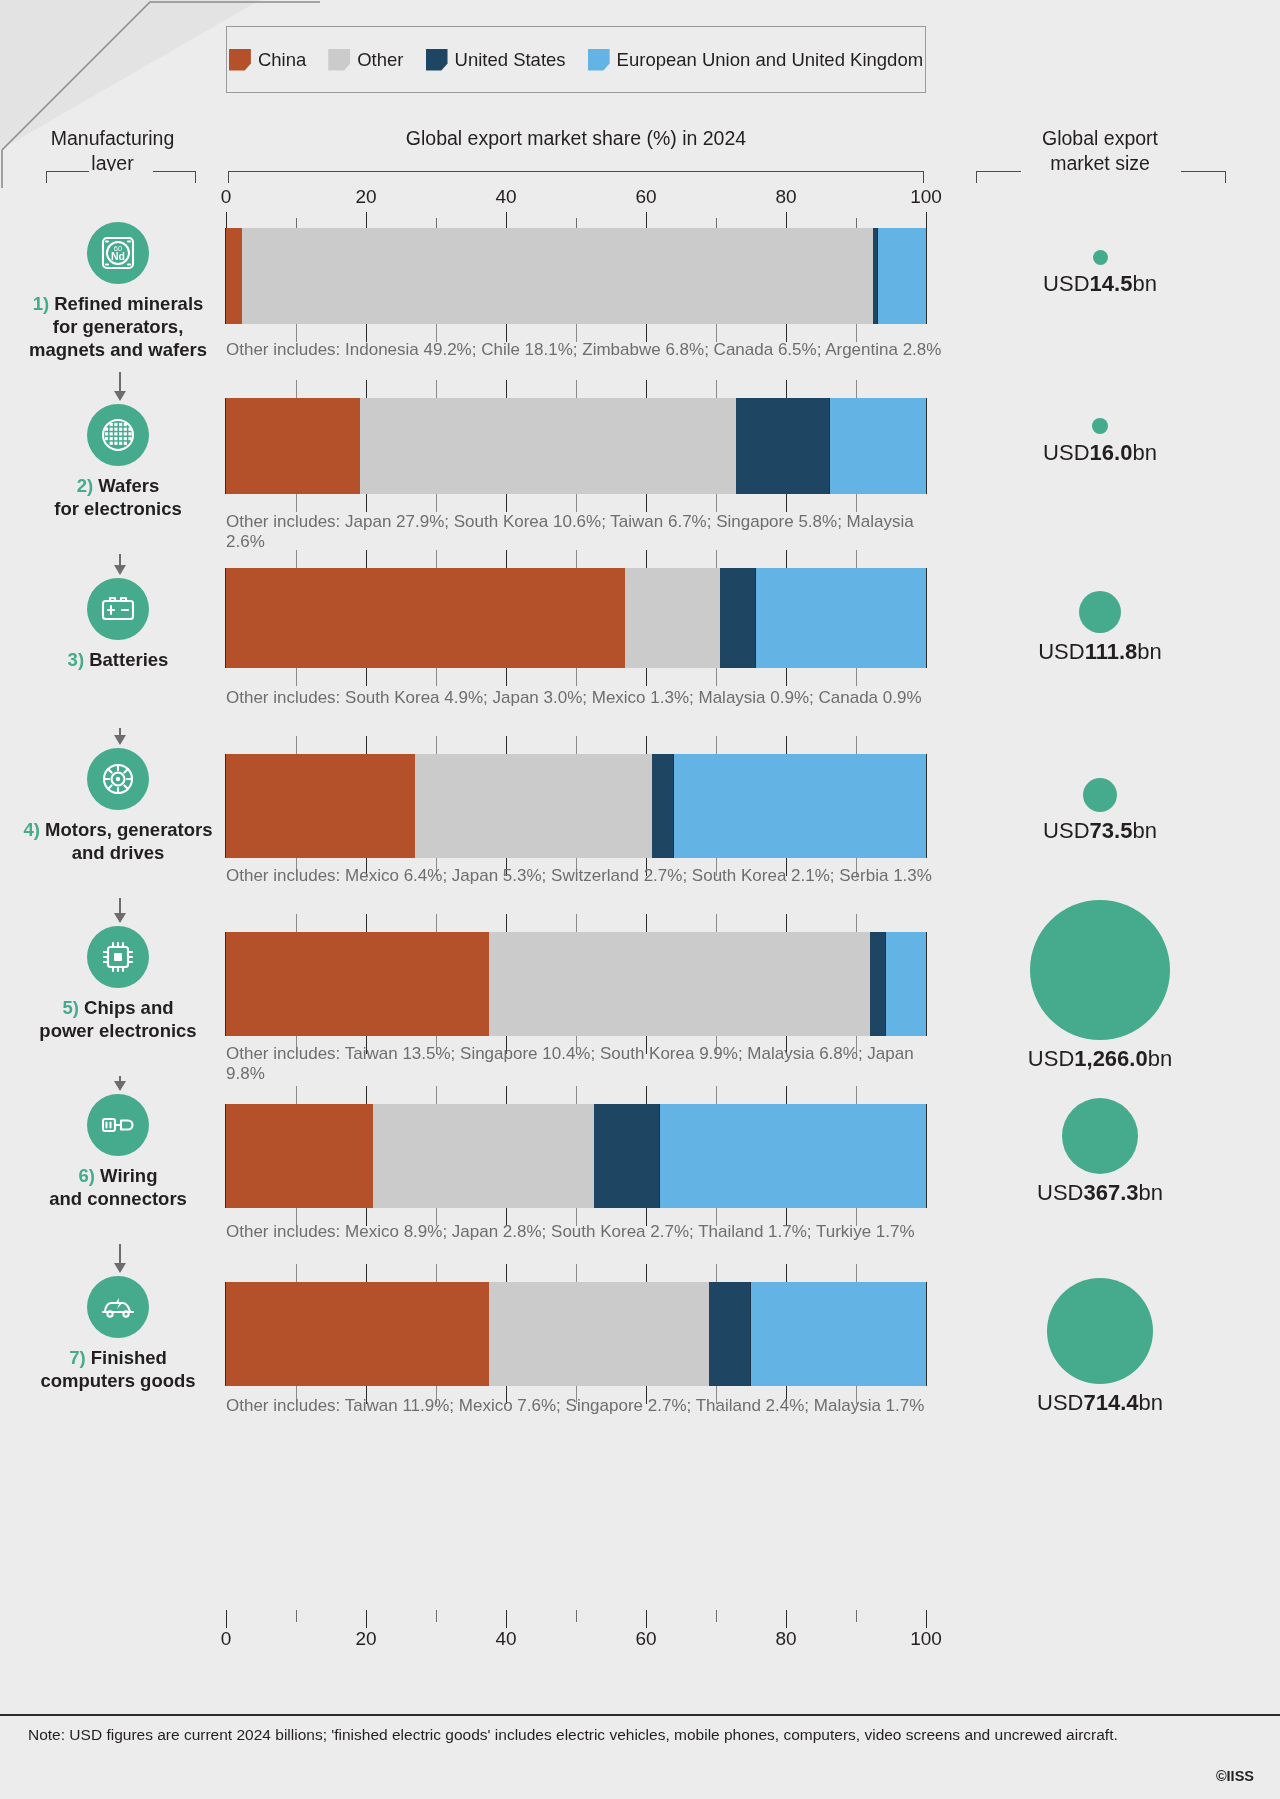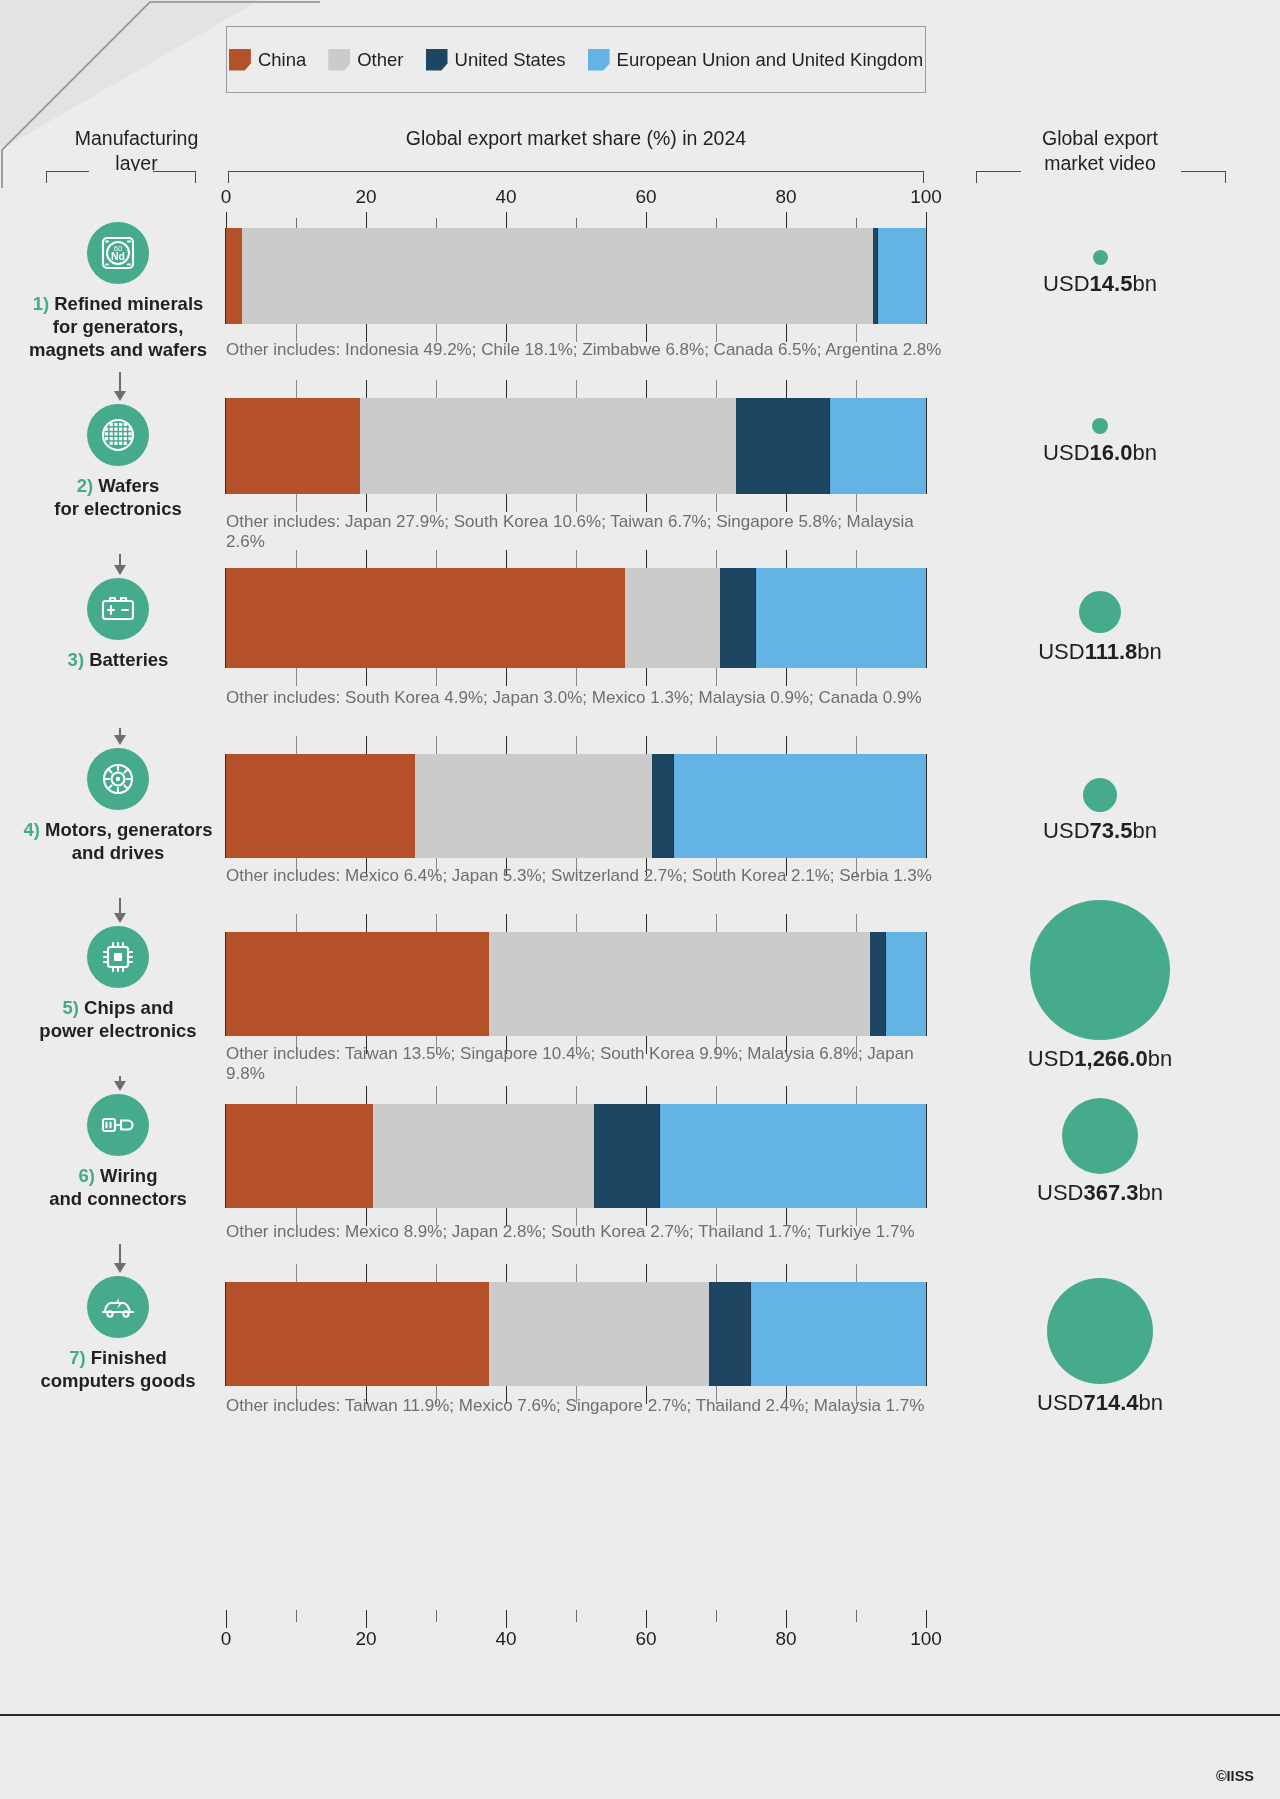--- a/index.html
+++ b/index.html
@@ -32,21 +32,21 @@
   }
   .legend-item { display:flex; align-items:center; gap:7px; }
   .swatch {
     width:22px; height:22px; display:block;
     clip-path: polygon(0 0, 100% 0, 100% 68%, 72% 100%, 0 100%);
   }
   .legend-label { font-size:18.5px; color:#231f20; white-space:nowrap; }
 
   
   .hdr { position:absolute; text-align:center; font-size:19.5px; line-height:25px; color:#231f20; }
-  #hdr-layer { left:44px; top:126px; width:185px; }
+  #hdr-layer { left:20px; top:126px; width:185px; }
   #hdr-share { left:226px; top:126px; width:700px; }
   #hdr-size  { left:940px; top:126px; width:320px; }
 
   .bracket { position:absolute; height:12px; border:1px solid #4a4a4a; border-bottom:none; }
   #br-layer { left:46px; top:171px; width:150px; }
   #br-share { left:228px; top:171px; width:696px; }
   #br-size  { left:976px; top:171px; width:250px; }
   .bracket .gap {
     position:absolute; top:-1px; left:50%; transform:translateX(-50%);
     height:3px; background:#ececec;
@@ -159,21 +159,21 @@
     <span class="gap" style="width:64px;"></span>
   </div>
 
 <div class="hdr" id="hdr-share">
   <div>Global export market share (%) in 2024</div>
 </div>
 <div class="bracket" id="br-share"></div>
 
 <div class="hdr" id="hdr-size">
   <div>Global export</div>
-  <div>market video</div>
+  <div>market size</div>
 </div>
 <div class="bracket" id="br-size">
     <span class="gap" style="width:160px;"></span>
   </div>
 
 <div class="axis" id="axis-top" style="top:190px;">
     <div class="tick" style="left: 0px;"></div>
     <div class="tnum" style="left: 0px;">0</div>
     <div class="tick minor" style="left: 70px;"></div>
     <div class="tick" style="left: 140px;"></div>
@@ -523,14 +523,15 @@
     <div class="tick minor" style="left: 490px;"></div>
     <div class="tick" style="left: 560px;"></div>
     <div class="tnum" style="left: 560px;">80</div>
     <div class="tick minor" style="left: 630px;"></div>
     <div class="tick" style="left: 700px;"></div>
     <div class="tnum" style="left: 700px;">100</div>
   </div>
 
 <div class="footer-rule"></div>
 <div class="footer">
+  <div>Note: USD figures are current 2024 billions; 'finished electric goods' includes electric vehicles, mobile phones, computers, video screens and uncrewed aircraft.</div>
 </div>
 <div class="copyright">©IISS</div>
 
 </body></html>

